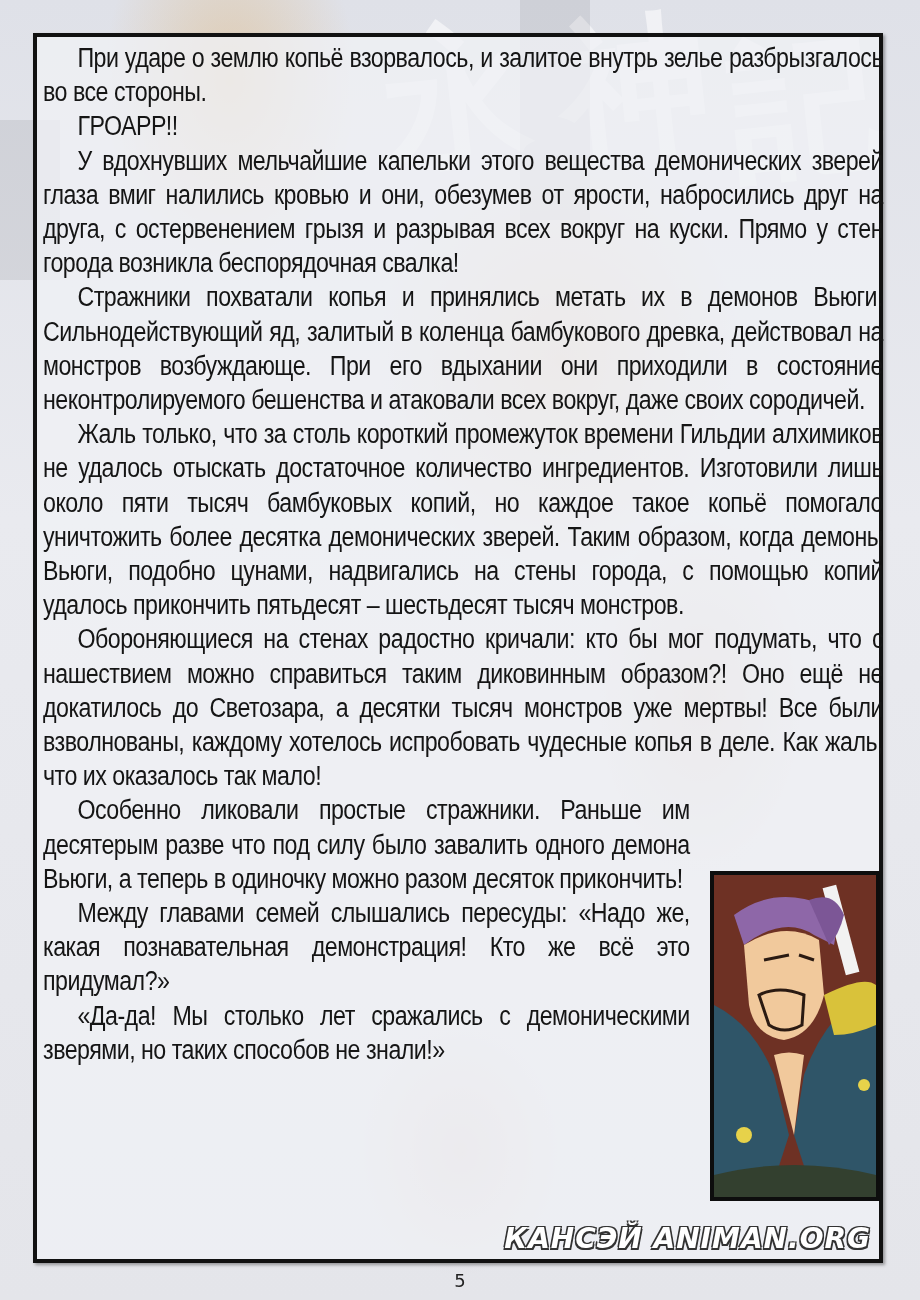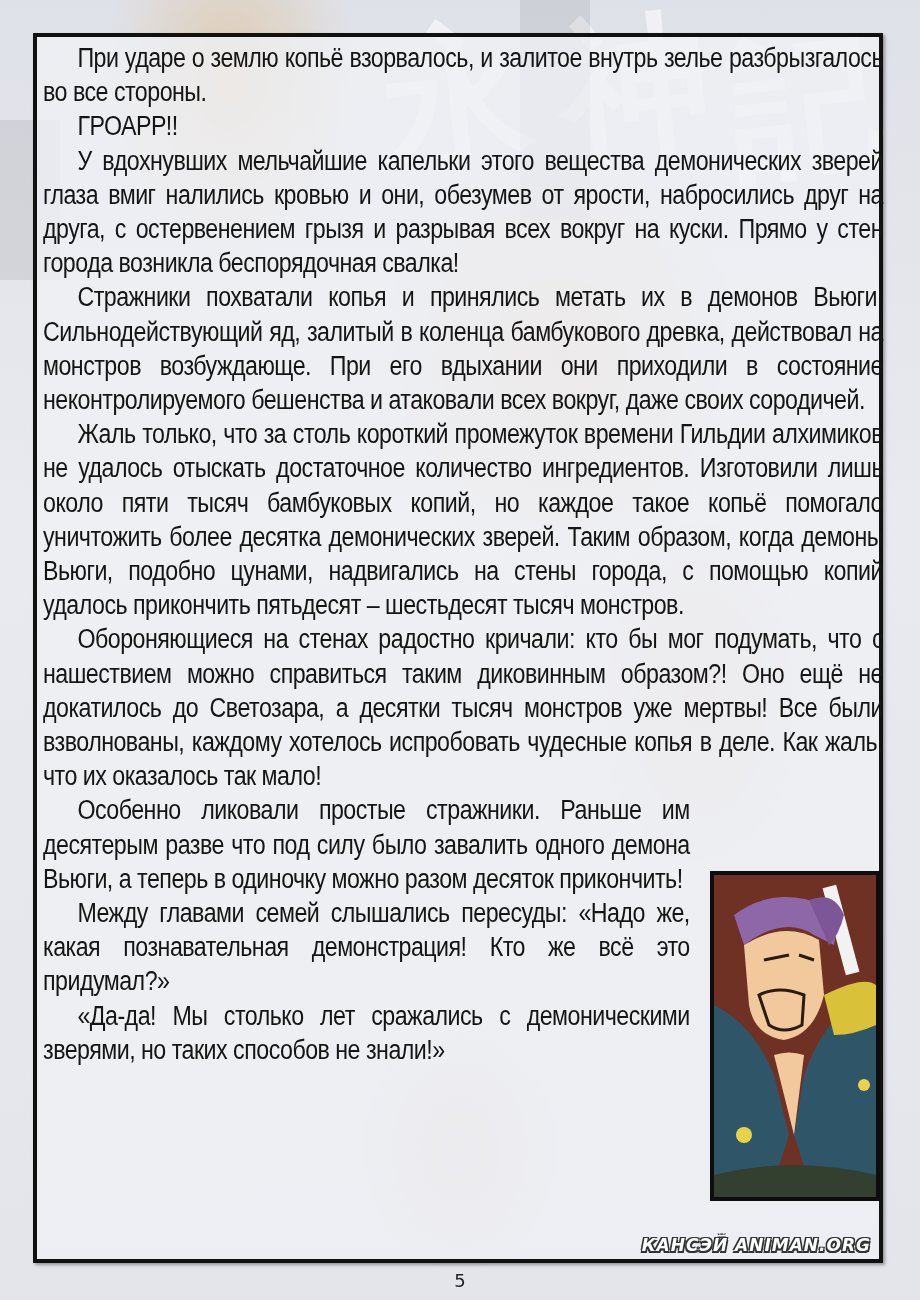--- a/index.html
+++ b/index.html
@@ -82,21 +82,21 @@
       background: linear-gradient(160deg, #6b2e22 0%, #7a3a2a 30%, #5d2a20 60%, #3f2a2a 100%);
     }
     .portrait svg { display: block; width: 100%; height: 100%; }
     .watermark {
       position: absolute;
       right: 8px;
       bottom: 4px;
       font-family: "DejaVu Sans", sans-serif;
       font-weight: bold;
       font-style: italic;
-      font-size: 17px;
+      font-size: 28px;
       letter-spacing: 1px;
       color: #ffffff;
       text-shadow:
         -1.5px -1.5px 0 #333, 1.5px -1.5px 0 #333,
         -1.5px 1.5px 0 #333, 1.5px 1.5px 0 #333,
         0 2px 0 #333;
     }
     .page-number {
       position: absolute;
       left: 0;

